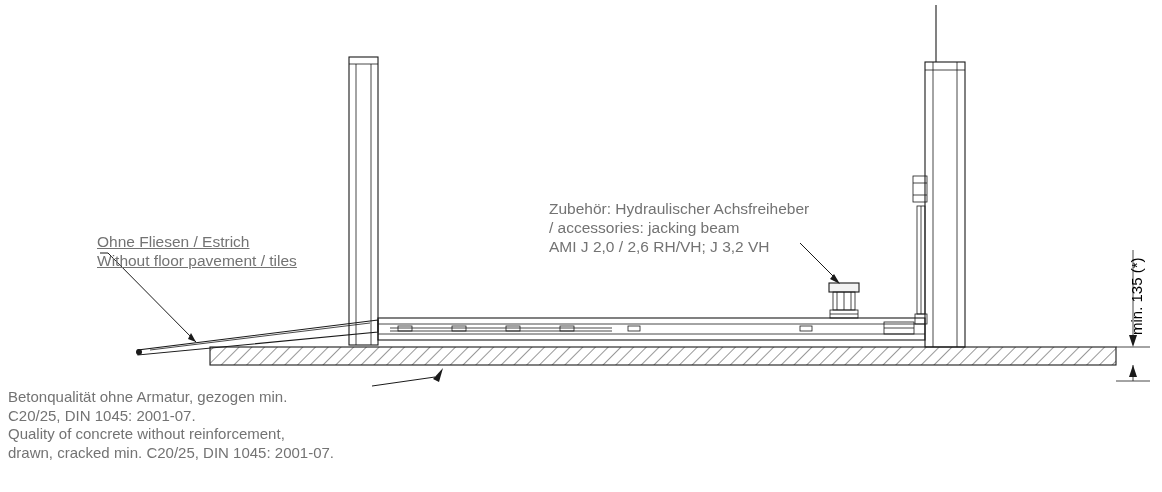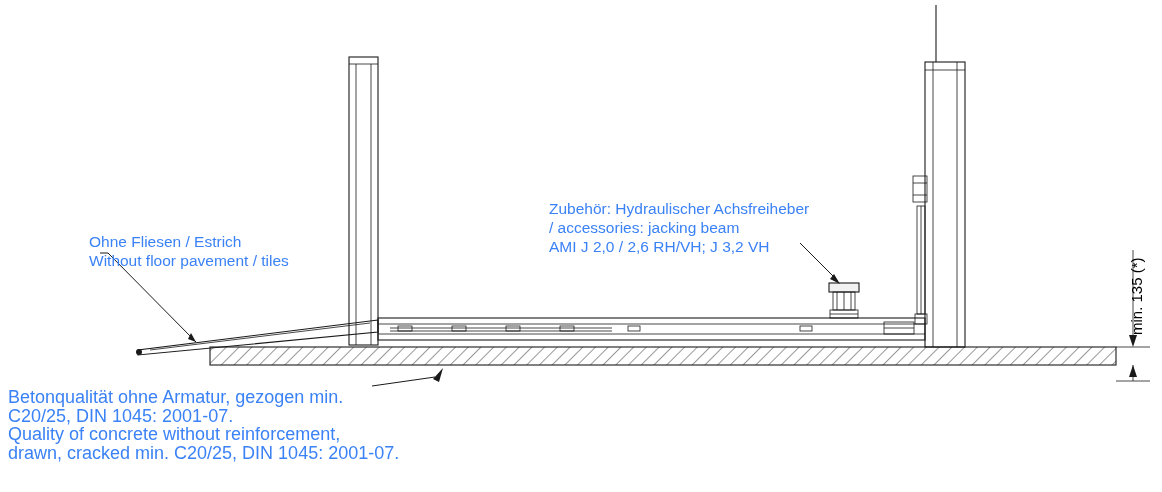--- a/index.html
+++ b/index.html
@@ -22,25 +22,25 @@
     left: 0;
     top: 0;
     width: 1162px;
     height: 492px;
   }
   .anno {
     position: absolute;
     font-family: "Liberation Sans", sans-serif;
     font-size: 15.5px;
     line-height: 19px;
-    color: #3b82f6;
+    color: #737373;
     white-space: pre;
   }
   .anno-small {
-    font-size: 18px;
+    font-size: 15px;
     line-height: 18.5px;
   }
   .vert-label {
     position: absolute;
     font-family: "Liberation Sans", sans-serif;
     font-size: 15px;
     color: #000;
     white-space: nowrap;
     transform-origin: left top;
     transform: rotate(-90deg);
@@ -162,21 +162,21 @@
     <g>
       <line class="stroke-thin" x1="1133" y1="250" x2="1133" y2="336"></line>
       <path class="filled" d="M 1133 347 L 1129 335 L 1137 335 Z"></path>
       <line class="stroke-thin" x1="1116" y1="347" x2="1150" y2="347"></line>
       <line class="stroke-thin" x1="1116" y1="381" x2="1150" y2="381"></line>
       <path class="filled" d="M 1133 365 L 1129 377 L 1137 377 Z"></path>
       <line class="stroke-thin" x1="1133" y1="365" x2="1133" y2="381"></line>
     </g>
   </svg>
 
-  <div class="anno" style="left:89px; top:232px;">Ohne Fliesen / Estrich
+  <div class="anno" style="left:97px; top:232px;text-decoration:underline;">Ohne Fliesen / Estrich
 Without floor pavement / tiles</div>
 
   <div class="anno" style="left:549px; top:199px;">Zubehör: Hydraulischer Achsfreiheber
 / accessories: jacking beam
 AMI J 2,0 / 2,6 RH/VH; J 3,2 VH</div>
 
   <div class="anno anno-small" style="left:8px; top:388px;">Betonqualität ohne Armatur, gezogen min.
 C20/25, DIN 1045: 2001-07.
 Quality of concrete without reinforcement,
 drawn, cracked min. C20/25, DIN 1045: 2001-07.</div>

